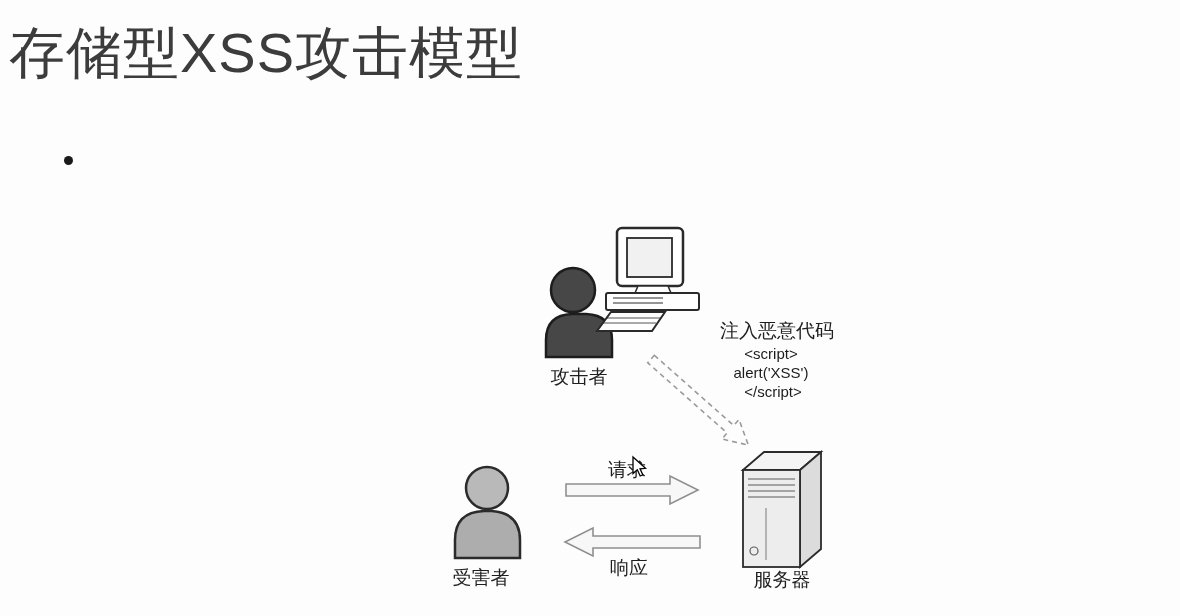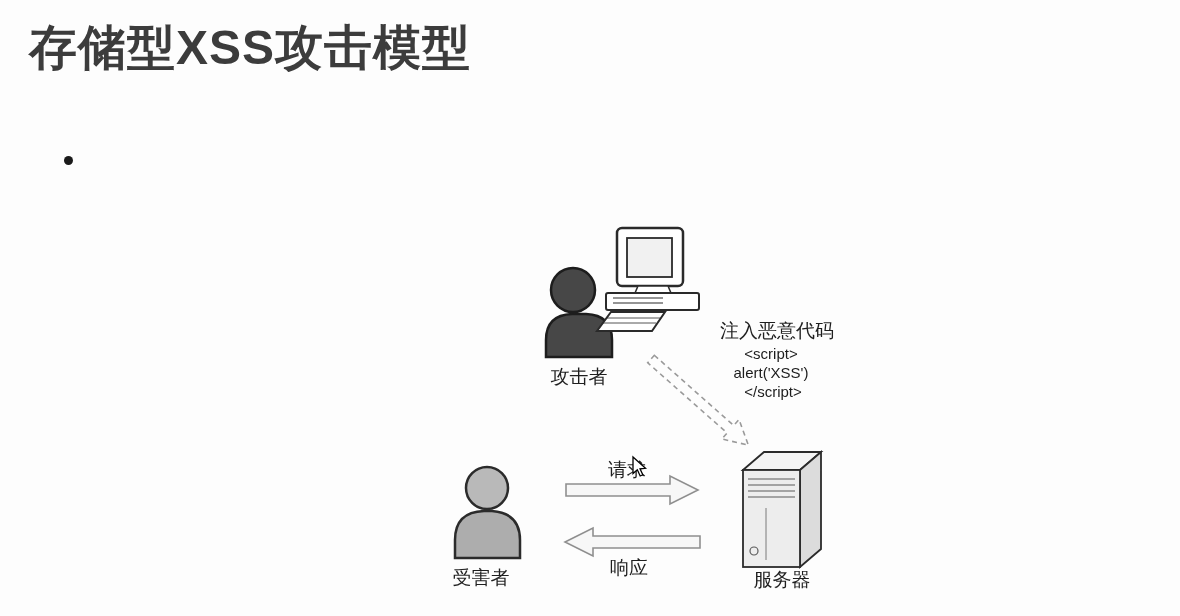--- a/index.html
+++ b/index.html
@@ -9,26 +9,25 @@
     width: 1180px;
     height: 616px;
     background: #fdfdfd;
     overflow: hidden;
     font-family: "Liberation Sans", sans-serif;
   }
   .title {
     position: absolute;
     left: 9px;
     top: 16px;
-    font-size: 48px;
-    font-weight: 700;
+    font-size: 56px;
+    font-weight: 400;
     color: #3c3c3c;
     letter-spacing: 1px;
     white-space: nowrap;
-    margin-left: 20px;
   }
   .bullet {
     position: absolute;
     left: 64px;
     top: 156px;
     width: 9px;
     height: 9px;
     border-radius: 50%;
     background: #1a1a1a;
   }

